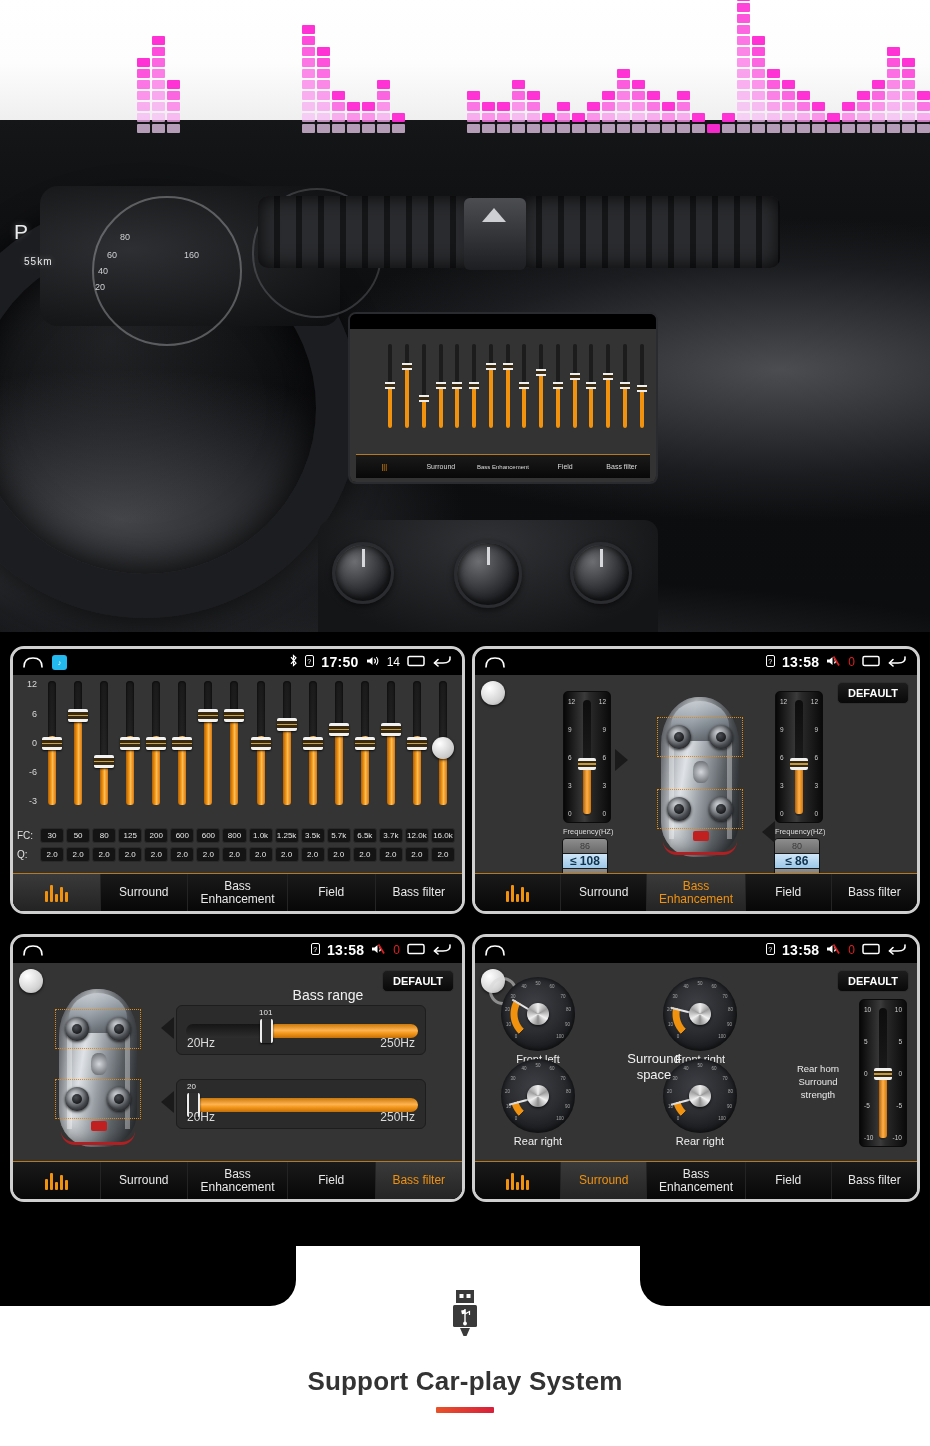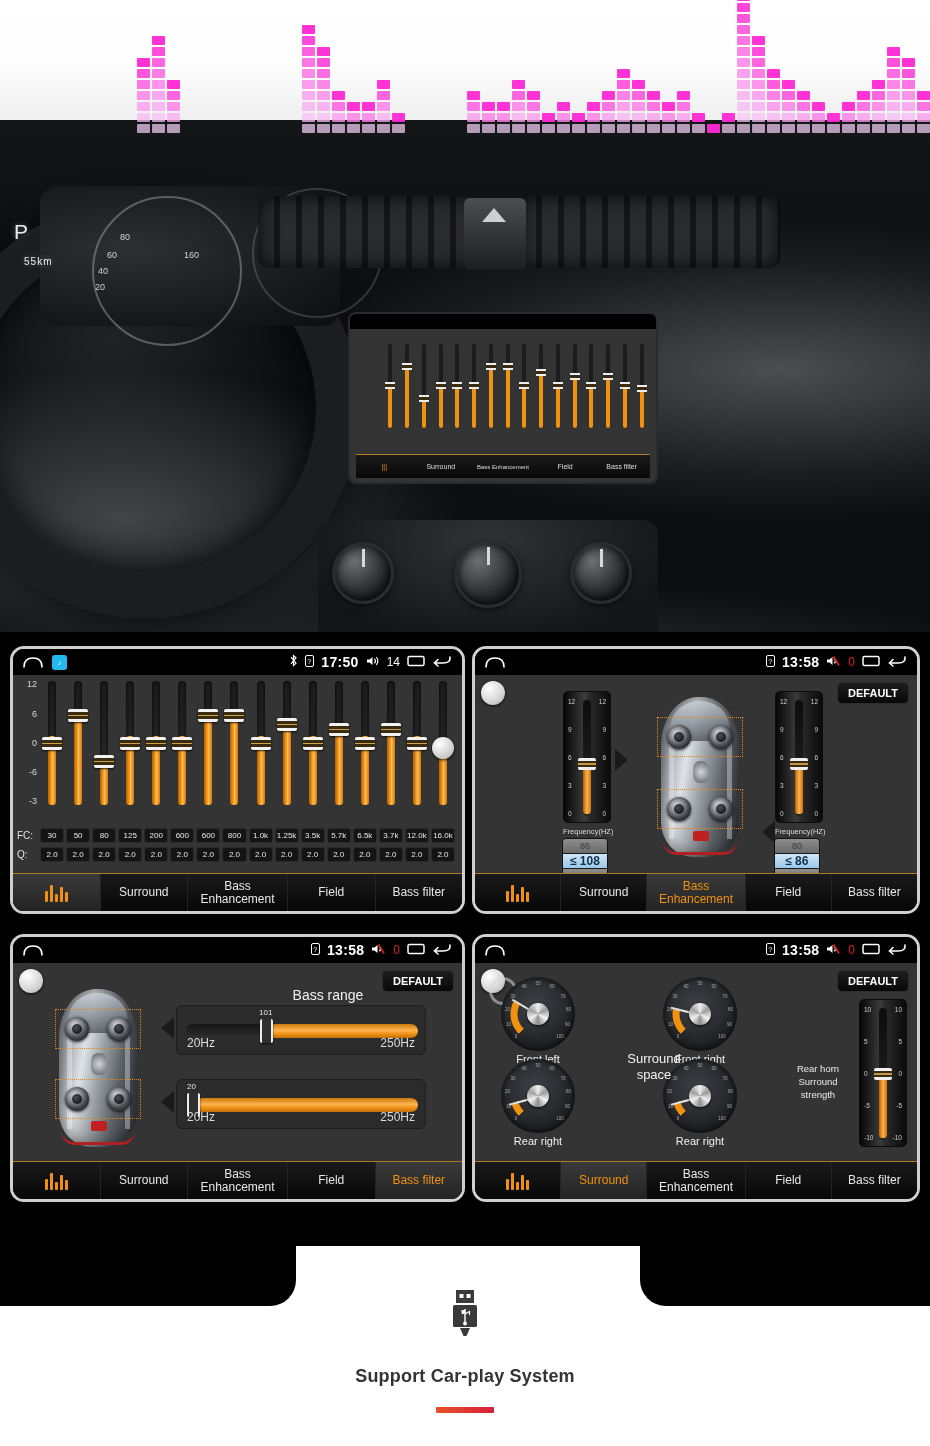--- a/index.html
+++ b/index.html
@@ -326,21 +326,21 @@
     position:absolute; left:0; top:1246px; width:930px; height:200px; background:#fff;
   }
   .black-cap {
     position:absolute; background:#000;
   }
   .bc-l { left:0; top:0; width:296px; height:60px; border-bottom-right-radius:26px; }
   .bc-r { left:640px; top:0; width:290px; height:60px; border-bottom-left-radius:26px; }
   .usb-icon { position:absolute; left:50%; margin-left:-20px; top:44px; width:40px; height:58px; }
   .bottom-title {
     position:absolute; left:0; right:0; top:120px; text-align:center;
-    font-size:18px; font-weight:bold; color:#333333; letter-spacing:.2px;
+    font-size:26px; font-weight:bold; color:#333333; letter-spacing:.2px;
   }
   .red-bar {
     position:absolute; left:50%; margin-left:-29px; top:161px; width:58px; height:6px;
     background:linear-gradient(90deg,#e8522a,#d81f3a);
     border-radius:1px;
   }
 </style>
 </head>
 <body>
 

